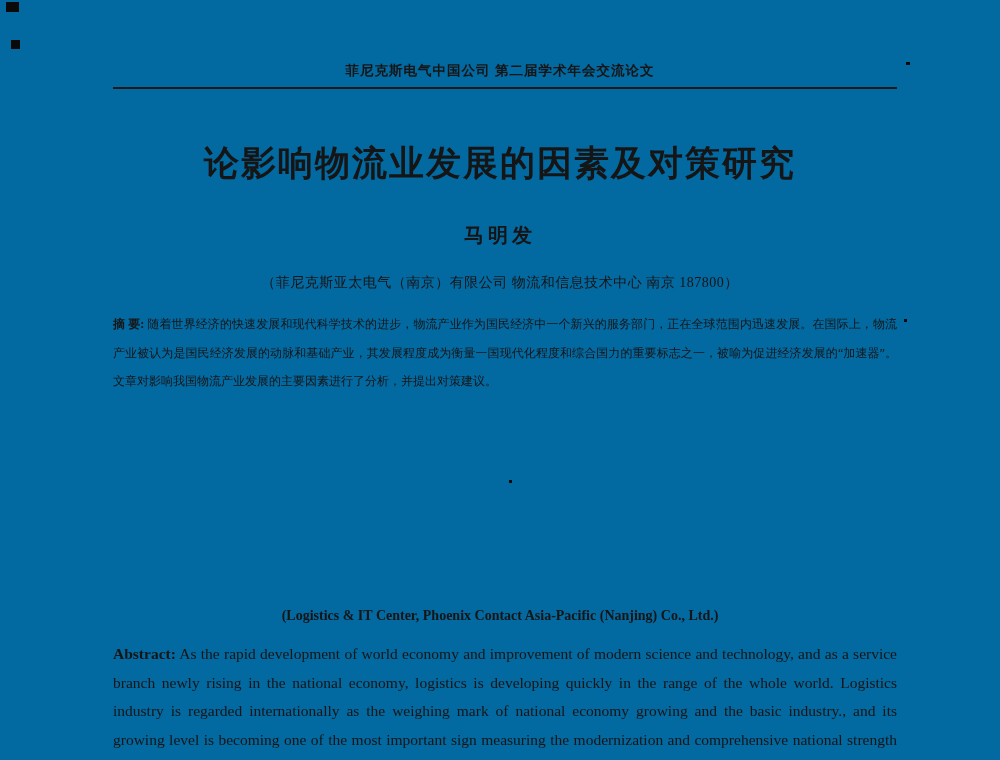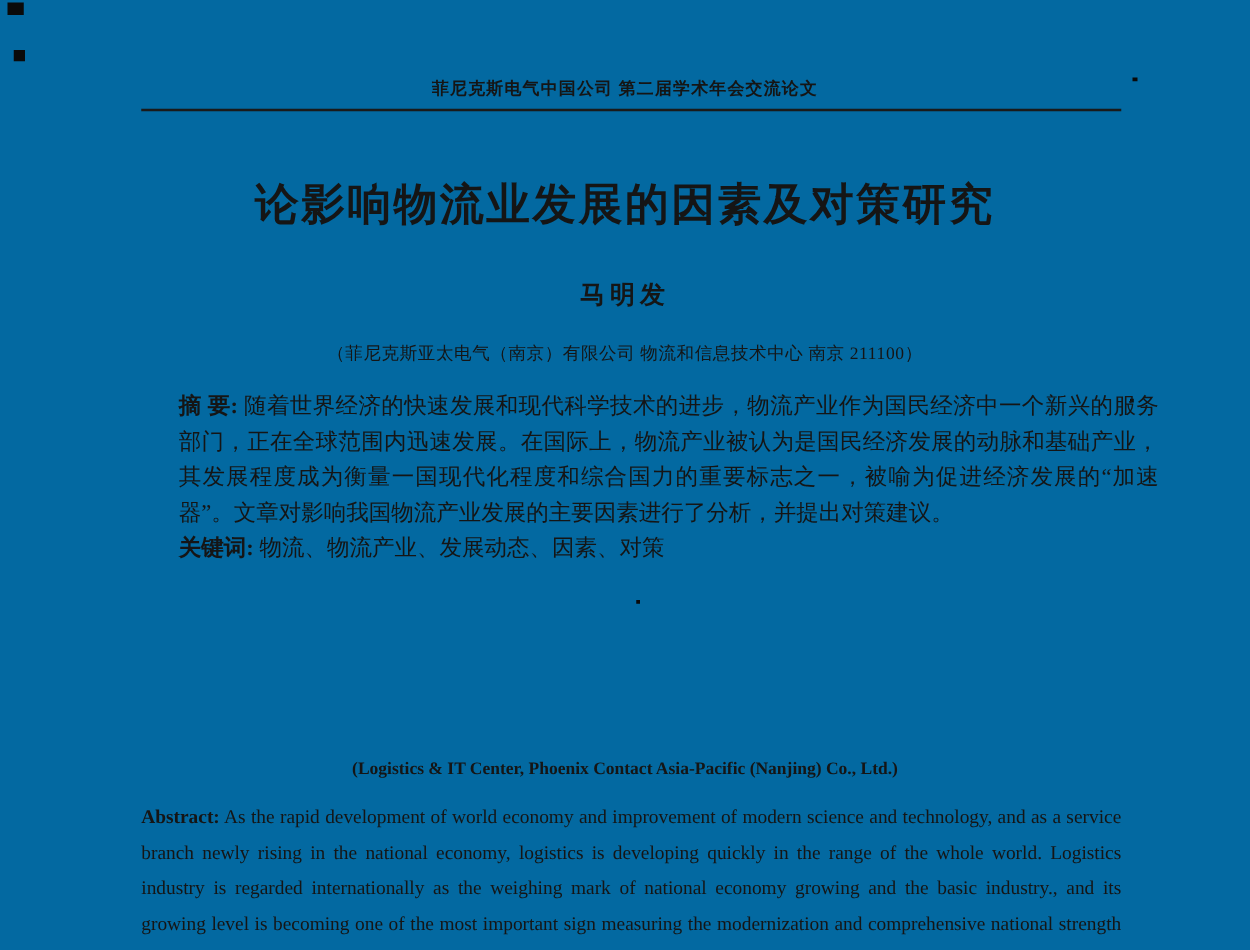--- a/index.html
+++ b/index.html
@@ -49,24 +49,23 @@
     position: absolute;
     top: 274px; left: 0; right: 0;
     text-align: center;
     font-size: 14px;
     letter-spacing: 0.5px;
   }
   .abstract-cn {
     position: absolute;
     top: 310px; left: 113px;
     width: 784px;
-    font-size: 18px;
+    font-size: 12px;
     line-height: 28.5px;
     text-align: justify;
-    margin-left: 30px;
   }
   .abstract-cn p { margin: 0; }
   .bold-label { font-weight: 700; }
   .title-en {
     position: absolute;
     top: 482px; left: 0; right: 0;
     text-align: center;
     font-size: 21.5px;
     font-weight: 700;
     line-height: 52px;
@@ -103,25 +102,24 @@
   <div class="artifact" style="left:11px; top:40px; width:9px; height:9px;"></div>
   <div class="artifact" style="left:906px; top:62px; width:4px; height:3px;"></div>
   <div class="artifact" style="left:904px; top:319px; width:3px; height:3px;"></div>
   <div class="artifact" style="left:509px; top:480px; width:3px; height:3px;"></div>
 
   <div class="header-line">菲尼克斯电气中国公司 第二届学术年会交流论文</div>
   <div class="header-rule"></div>
 
   <h1 class="title-cn" style="margin:0">论影响物流业发展的因素及对策研究</h1>
   <div class="author-cn">马明发</div>
-  <div class="affiliation-cn">（菲尼克斯亚太电气（南京）有限公司 物流和信息技术中心 南京 211100）</div>
+  <div class="affiliation-cn">（菲尼克斯亚太电气（南京）有限公司 物流和信息技术中心 南京 187800）</div>
 
   <div class="abstract-cn">
     <p><span class="bold-label">摘 要:</span><span> </span><span>随着世界经济的快速发展和现代科学技术的进步，物流产业作为国民经济中一个新兴的服务部门，正在全球范围内迅速发展。在国际上，物流产业被认为是国民经济发展的动脉和基础产业，其发展程度成为衡量一国现代化程度和综合国力的重要标志之一，被喻为促进经济发展的“加速器”。文章对影响我国物流产业发展的主要因素进行了分析，并提出对策建议。</span></p>
-    <p><span class="bold-label">关键词:</span><span> </span><span>物流、物流产业、发展动态、因素、对策</span></p>
   </div>
 
   <div class="title-en">
   </div>
   <div class="affiliation-en">(Logistics &amp; IT Center, Phoenix Contact Asia-Pacific (Nanjing) Co., Ltd.)</div>
 
   <div class="abstract-en">
     <p><span class="bold-label">Abstract:</span><span> </span><span>As the rapid development of world economy and improvement of modern science and technology, and as a service branch newly rising in the national economy, logistics is developing quickly in the range of the whole world. Logistics industry is regarded internationally as the weighing mark of national economy growing and the basic industry., and its growing level is becoming one of the most important sign measuring the modernization and comprehensive national strength and compared to the accelerator of economy development. In</span></p>
   </div>
 

